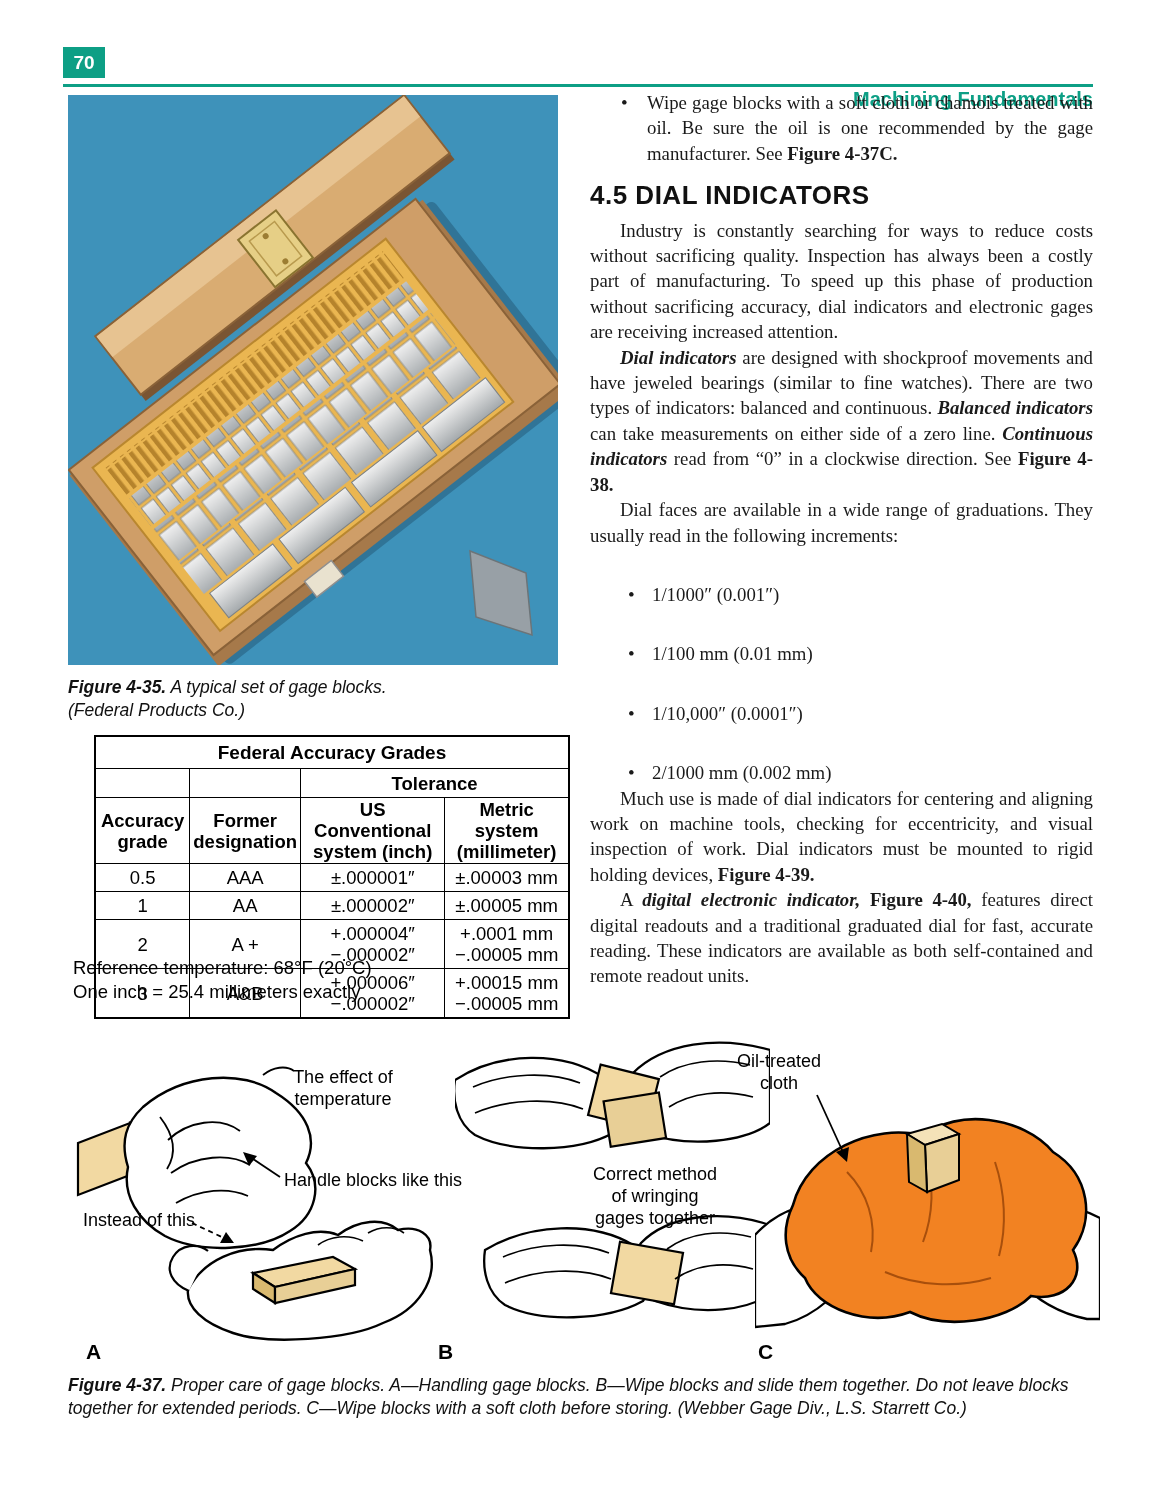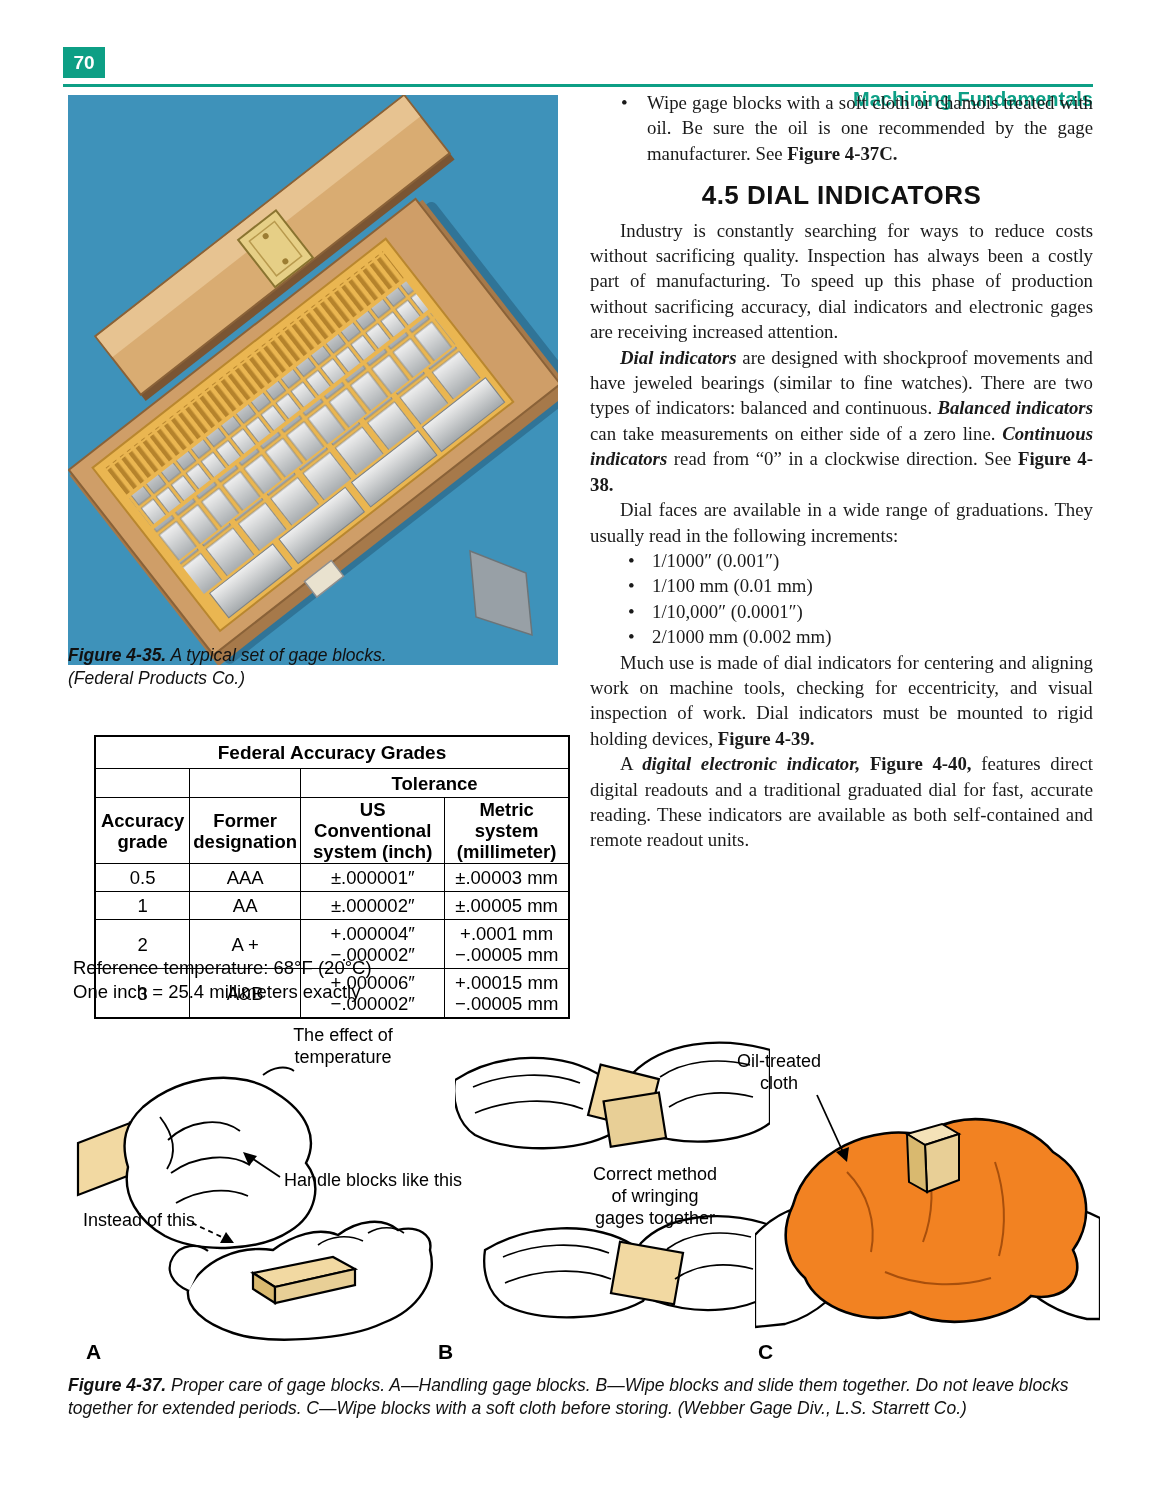--- a/index.html
+++ b/index.html
@@ -8,21 +8,21 @@
   
   .pagenum-box{position:absolute;left:63px;top:47px;width:42px;height:31px;background:var(--teal);
     display:flex;align-items:center;justify-content:center;font-family:"Liberation Sans",sans-serif;
     font-weight:bold;font-size:19px;color:#fff;}
   .book-title{position:absolute;right:62px;top:52px;font-family:"Liberation Sans",sans-serif;
     font-weight:bold;font-size:20px;color:var(--teal);margin-top:36px;}
   .header-rule{position:absolute;left:63px;top:84px;width:1030px;height:3px;background:var(--teal);}
   
   .photo-wrap{position:absolute;left:68px;top:95px;width:490px;height:570px;}
   .caption{font-family:"Liberation Sans",sans-serif;font-style:italic;font-size:17.5px;line-height:23px;color:#111;}
-  .cap35{position:absolute;left:68px;top:644px;width:486px;}
+  .cap35{position:absolute;left:68px;top:676px;width:486px;}
   .cap36{position:absolute;left:68px;top:1006px;width:500px;}
   .cap37{position:absolute;left:68px;top:1374px;width:1012px;}
   
   .grades-table{position:absolute;left:70px;top:735px;width:476px;border-collapse:collapse;
     font-family:"Liberation Sans",sans-serif;font-size:18.5px;color:#000;margin-left:24px;}
   .grades-table td{border:1.6px solid #000;text-align:center;vertical-align:middle;padding:1px 2px;
     white-space:pre-line;line-height:21px;}
   .grades-table{border:2.5px solid #000;}
   .t-title td{font-weight:bold;font-size:19px;height:29px;}
   .t-tol td{font-weight:bold;height:26px;}
@@ -34,23 +34,23 @@
   .notes{position:absolute;left:73px;top:956px;font-family:"Liberation Sans",sans-serif;
     font-size:18.5px;line-height:24px;color:#000;}
   
   .right-col{position:absolute;left:590px;top:90px;width:503px;font-size:18.8px;line-height:25.4px;
     text-align:justify;}
   .right-col p{margin:0;text-indent:30px;}
   ul.toplist{margin:0;padding:0 0 0 57px;list-style:none;}
   ul.toplist li{position:relative;}
   ul.toplist li::before{content:"•";position:absolute;left:-26px;font-size:19px;}
   h2.sec{margin:17px 0 9px 0;font-family:"Liberation Sans",sans-serif;font-weight:bold;
-    font-size:26px;letter-spacing:0.5px;color:#111;text-align:center;}
+    font-size:26px;letter-spacing:0.5px;color:#111;text-align:left;}
   ul.increments{margin:0;padding:0 0 0 62px;list-style:none;}
-  ul.increments li{position:relative;}
+  ul.increments li{position:relative;margin-top:34px;}
   ul.increments li::before{content:"•";position:absolute;left:-24px;font-size:19px;}
   
   .panel{position:absolute;}
   .fig-label{position:absolute;font-family:"Liberation Sans",sans-serif;font-size:18px;
     line-height:22px;color:#000;white-space:pre-line;}
   .fig-label.center{text-align:center;}
   .letter{position:absolute;font-family:"Liberation Sans",sans-serif;font-weight:bold;font-size:21px;color:#000;}
   :root{--teal:#0d9f85;}
 </style>
 </head>
@@ -264,21 +264,21 @@
     <path d="M130,232 C162,246 202,248 236,238" fill="none" stroke="#a84f0c" stroke-width="2"></path>
 
     <polygon points="152,94 187,84 204,94 170,105" fill="#f4e2b8" stroke="#000" stroke-width="2"></polygon>
     <polygon points="170,105 204,94 204,140 172,152" fill="#e8cf96" stroke="#000" stroke-width="2"></polygon>
     <polygon points="152,94 170,105 172,152 154,142" fill="#d9b96f" stroke="#000" stroke-width="2"></polygon>
 
     <line x1="62" y1="55" x2="88" y2="112" stroke="#000" stroke-width="1.8"></line>
     <polygon points="92,122 81,112 94,107" fill="#000"></polygon>
   </svg>
 
-  <div class="fig-label center" style="left:282px;top:1024px;width:122px">The effect of
+  <div class="fig-label center" style="left:282px;top:1066px;width:122px">The effect of
 temperature</div>
   <div class="fig-label" style="left:284px;top:1169px">Handle blocks like this</div>
   <div class="fig-label" style="left:83px;top:1209px">Instead of this</div>
   <div class="fig-label center" style="left:590px;top:1163px;width:130px">Correct method
 of wringing
 gages together</div>
   <div class="fig-label center" style="left:732px;top:1050px;width:94px">Oil-treated
 cloth</div>
   <div class="letter" style="left:86px;top:1340px">A</div>
   <div class="letter" style="left:438px;top:1340px">B</div>

